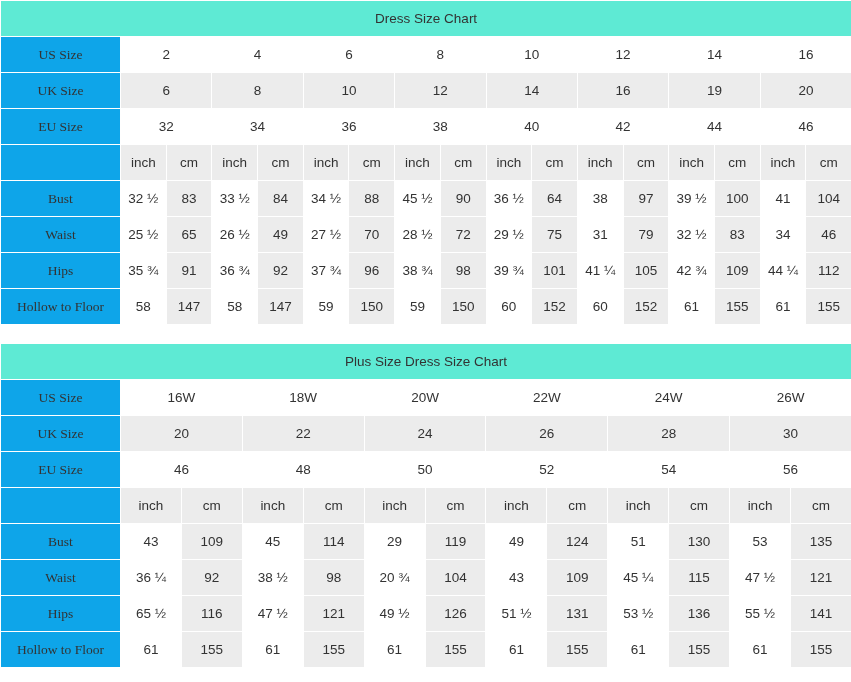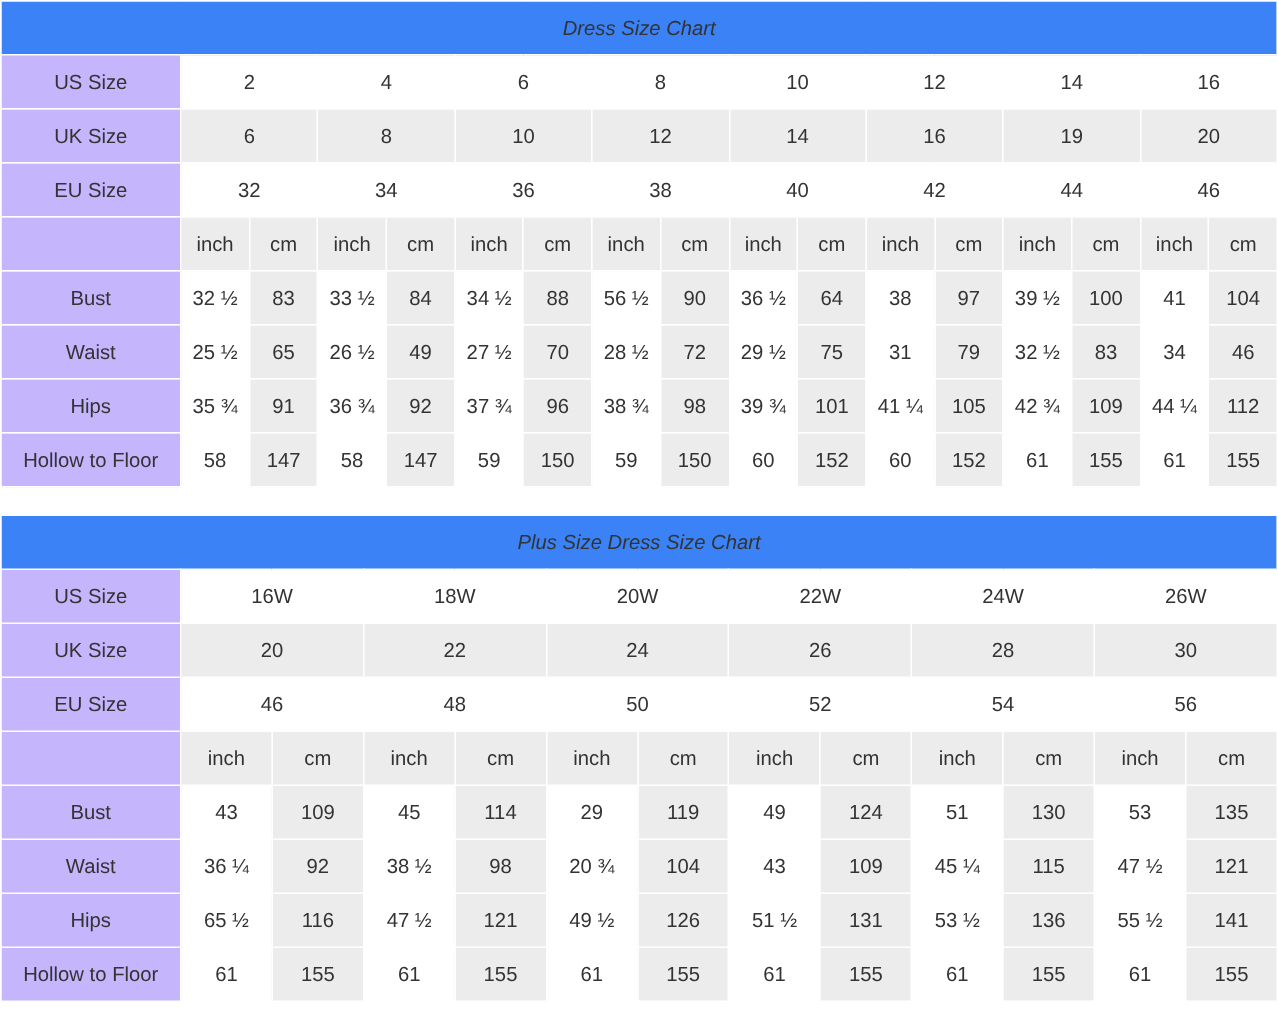--- a/index.html
+++ b/index.html
@@ -29,30 +29,30 @@
     vertical-align: middle;
     font-size: 13.5px;
     font-weight: normal;
     color: #333333;
     padding: 0;
     height: 36px;
     box-sizing: border-box;
     white-space: nowrap;
   }
   .title-row td {
-    background: #3b82f6;
+    background: #5eead4;
     font-size: 17px;
     font-weight: bold;
     height: 40px;
     color: #222222;
-    font-style: italic;
   }
   .rowhead {
-    background: #c4b5fd;
+    background: #0ea5e9;
     font-size: 13.5px;
+    font-family: Liberation Serif, serif;
   }
   .shade {
     background: #ececec;
   }
   .white {
     background: #ffffff;
   }
   .gap {
     height: 18px;
     background: #ffffff;
@@ -144,21 +144,21 @@
             <td class="shade">cm</td>
           </tr>
           <tr>
             <td class="rowhead">Bust</td>
             <td class="white">32 ½</td>
             <td class="shade">83</td>
             <td class="white">33 ½</td>
             <td class="shade">84</td>
             <td class="white">34 ½</td>
             <td class="shade">88</td>
-            <td class="white">56 ½</td>
+            <td class="white">45 ½</td>
             <td class="shade">90</td>
             <td class="white">36 ½</td>
             <td class="shade">64</td>
             <td class="white">38</td>
             <td class="shade">97</td>
             <td class="white">39 ½</td>
             <td class="shade">100</td>
             <td class="white">41</td>
             <td class="shade">104</td>
           </tr>

